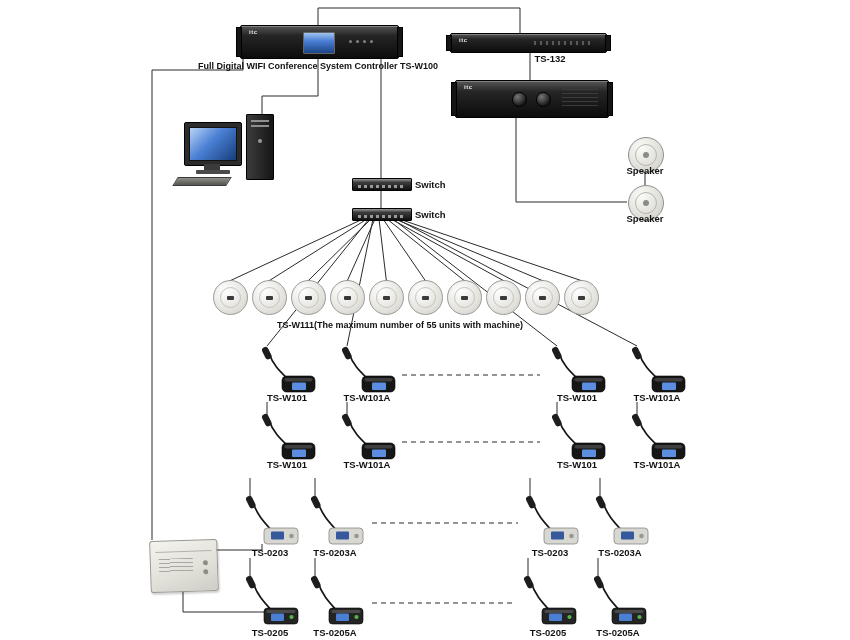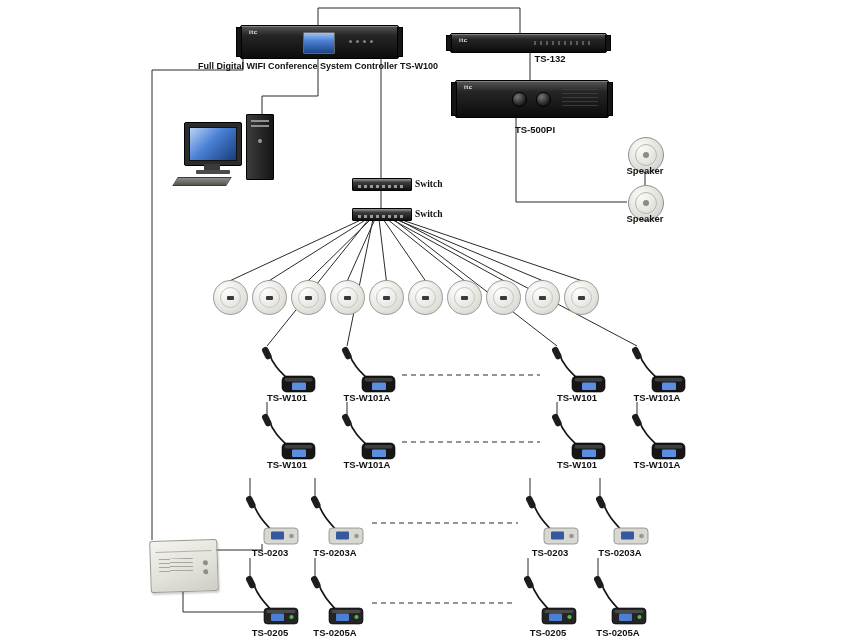--- a/index.html
+++ b/index.html
@@ -1,19 +1,19 @@
 <!DOCTYPE html>
 <html><head>
 <meta charset="utf-8">
 <style>
   html,body{margin:0;padding:0;background:#fff;font-family:"Liberation Sans",sans-serif;}
   #stage{position:relative;width:850px;height:640px;background:#fff;overflow:hidden;}
   .wires{position:absolute;left:0;top:0;z-index:0;}
   .lbl{position:absolute;z-index:3;font-size:9.5px;font-weight:bold;color:#111;text-align:center;line-height:11px;}
-  .lbl.left{text-align:left;font-family:Liberation Serif, serif;}
+  .lbl.left{text-align:left;}
 
   
   .rack{position:absolute;z-index:2;background:linear-gradient(180deg,#565656 0%,#252525 30%,#0c0c0c 100%);
         border:1px solid #000;border-radius:2px;box-shadow:inset 0 1px 0 rgba(255,255,255,.28);}
   .rack::before,.rack::after{content:"";position:absolute;top:1px;bottom:1px;width:4px;background:#151515;border:1px solid #000;}
   .rack::before{left:-5px;} .rack::after{right:-5px;}
   .brand{position:absolute;left:8px;top:3px;font-size:6px;font-weight:bold;color:#e6e6e6;letter-spacing:.5px;}
   .ctrl-screen{position:absolute;left:62px;top:6px;width:30px;height:20px;border:1px solid #666;border-radius:1px;
         background:linear-gradient(180deg,#9fc3ef 0%,#4a7fd4 40%,#1c4587 100%);}
   .dots{position:absolute;width:3px;height:3px;border-radius:50%;background:#808080;
@@ -152,21 +152,21 @@
     <span class="slots" style="right:16px;top:7px;width:56px;height:4px;"></span>
   </div>
   <div class="lbl" style="left:512px;top:53px;width:76px;">TS-132</div>
 
   <div class="rack" style="left:455px;top:80px;width:152px;height:36px;">
     <span class="brand">itc</span>
     <span class="knob" style="left:56px;top:11px;"></span>
     <span class="knob" style="left:80px;top:11px;"></span>
     <span class="vent" style="right:10px;top:8px;width:36px;height:18px;"></span>
   </div>
-  <div class="lbl" style="left:497px;top:124px;width:76px;">TS-500PI</div>
+  <div class="lbl" style="left:497px;top:108px;width:76px;">TS-500PI</div>
 
   <div class="speaker" style="left:628px;top:137px;"></div>
   <div class="lbl" style="left:617px;top:165px;width:56px;">Speaker</div>
   <div class="speaker" style="left:628px;top:185px;"></div>
   <div class="lbl" style="left:617px;top:213px;width:56px;">Speaker</div>
 
   <div class="monitor">
     <div class="screen"></div>
   </div>
   <div class="m-stand"></div>
@@ -191,20 +191,21 @@
     <div class="ceil"></div>
     <div class="ceil"></div>
     <div class="ceil"></div>
     <div class="ceil"></div>
     <div class="ceil"></div>
     <div class="ceil"></div>
     <div class="ceil"></div>
     <div class="ceil"></div>
     <div class="ceil"></div>
   </div>
+  <div class="lbl" style="left:245px;top:320px;width:310px;font-size:9px;">TS-W111(The maximum number of 55 units with machine)</div>
 
   <svg class="mic" style="left:257px;top:346px;">
       <use href="#micA"></use>
     </svg>
   <svg class="mic" style="left:337px;top:346px;">
       <use href="#micA"></use>
     </svg>
   <svg class="mic" style="left:547px;top:346px;">
       <use href="#micA"></use>
     </svg>

